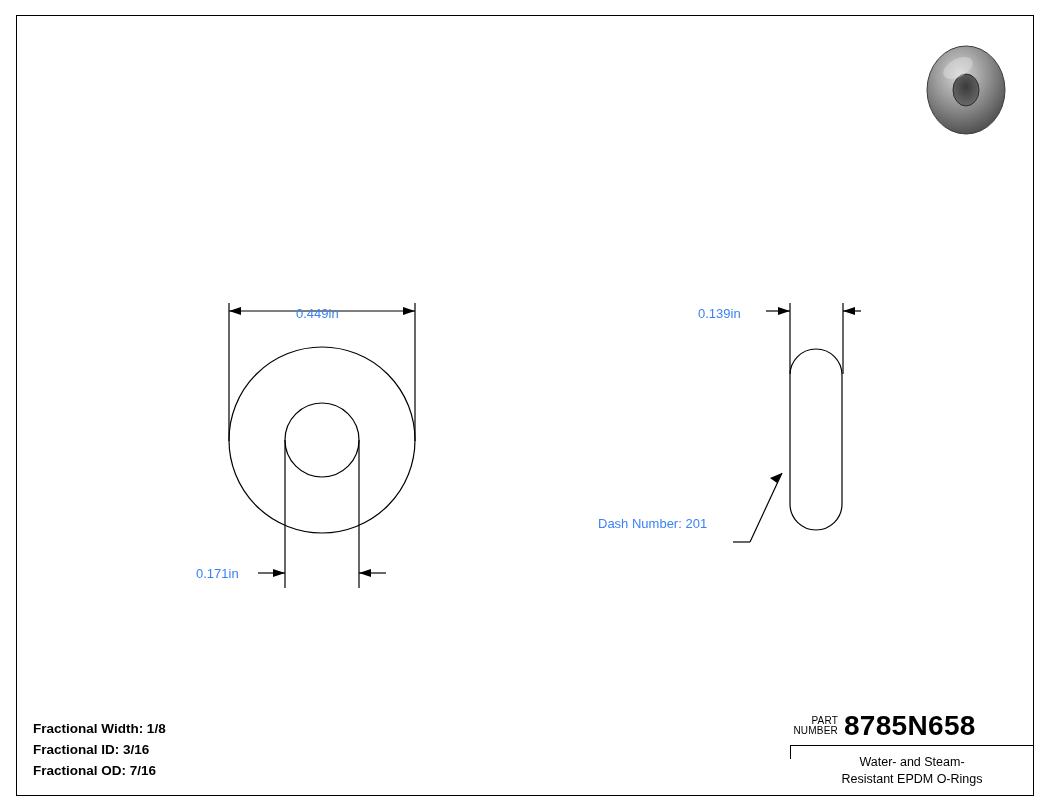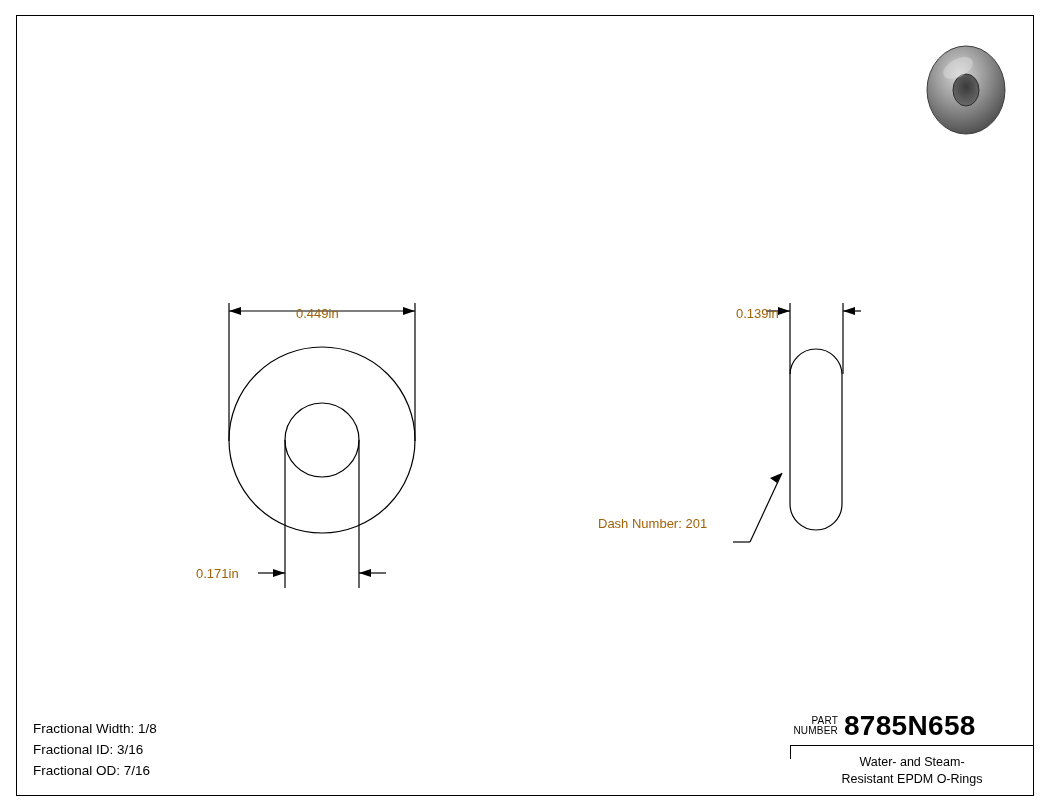--- a/index.html
+++ b/index.html
@@ -30,32 +30,33 @@
   svg.overlay {
     position: absolute;
     left: 0;
     top: 0;
     width: 1050px;
     height: 811px;
   }
   .dim-text {
     position: absolute;
     font-size: 13px;
-    color: #a16207;
+    color: #3b82f6;
     white-space: nowrap;
   }
   .spec-list {
     position: absolute;
     left: 33px;
     top: 718px;
     font-size: 13.5px;
     line-height: 21px;
   }
   .spec-line {
     white-space: nowrap;
+    font-weight: bold;
   }
   
   .title-block {
     position: absolute;
     left: 790px;
     top: 707px;
     width: 244px;
     height: 89px;
     box-sizing: border-box;
   }
@@ -165,21 +166,21 @@
       <polygon points="843,311 855,307 855,315" fill="#000000" stroke="none"></polygon>
 
       <line x1="733" y1="542" x2="750" y2="542"></line>
       <line x1="750" y1="542" x2="782" y2="473"></line>
       <polygon points="782,473 770,478 777,483" fill="#000000" stroke="none"></polygon>
     </g>
   </svg>
 
   <div class="dim-text" style="left:296px; top:306px;">0.449in</div>
   <div class="dim-text" style="left:196px; top:566px;text-align:right;">0.171in</div>
-  <div class="dim-text" style="left:736px; top:306px;">0.139in</div>
+  <div class="dim-text" style="left:698px; top:306px;">0.139in</div>
   <div class="dim-text" style="left:598px; top:516px;">Dash Number: 201</div>
 
   <div class="spec-list">
     <div class="spec-line">Fractional Width: 1/8</div>
     <div class="spec-line">Fractional ID: 3/16</div>
     <div class="spec-line">Fractional OD: 7/16</div>
   </div>
 
   <div class="title-block">
     <div class="tb-top">

